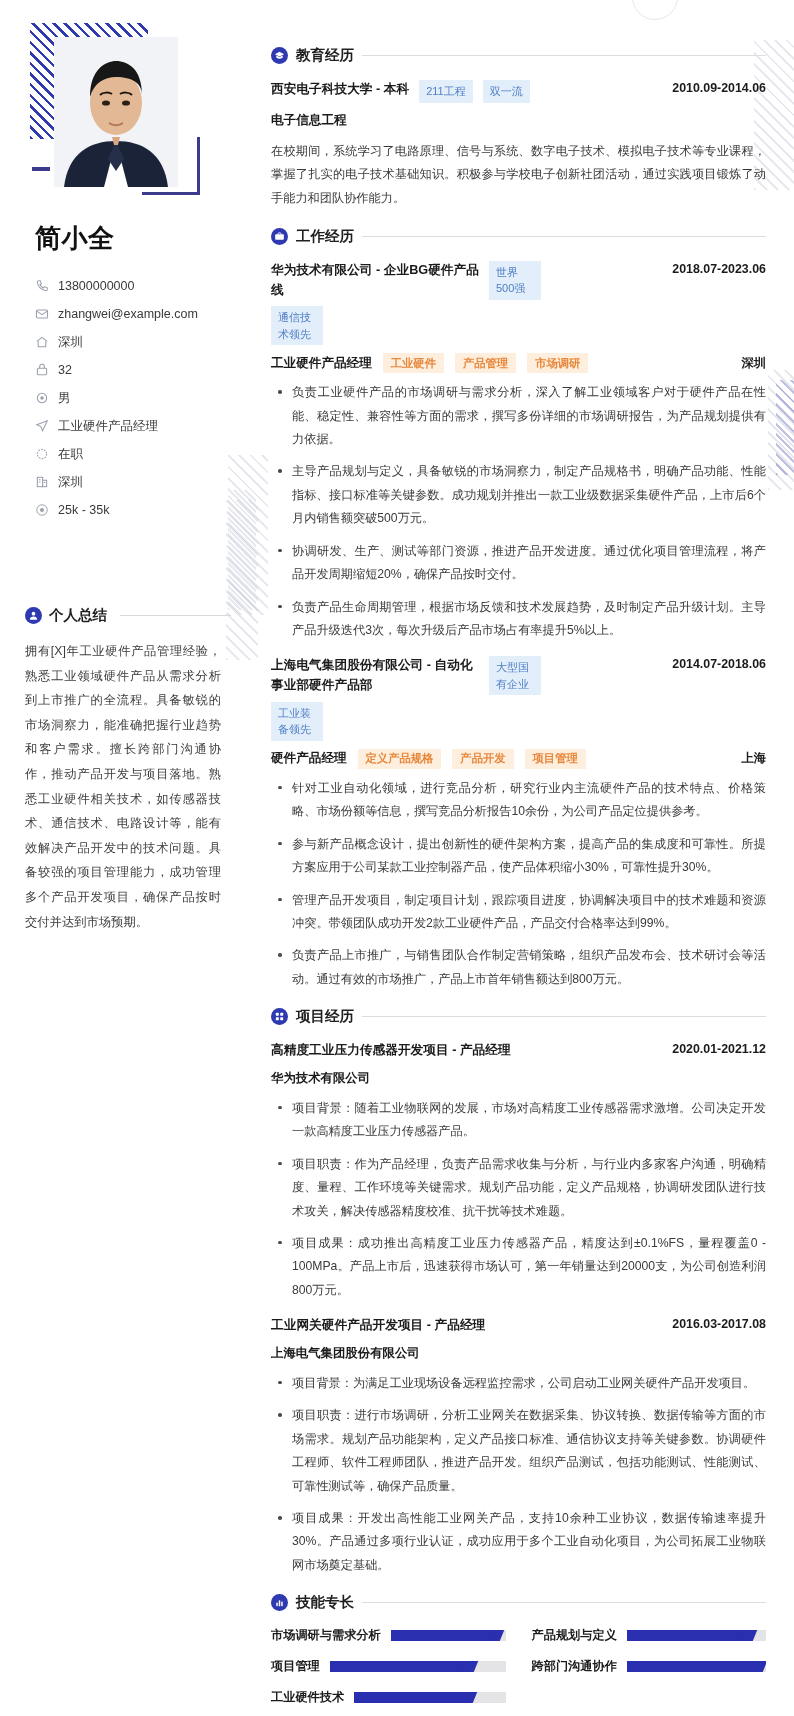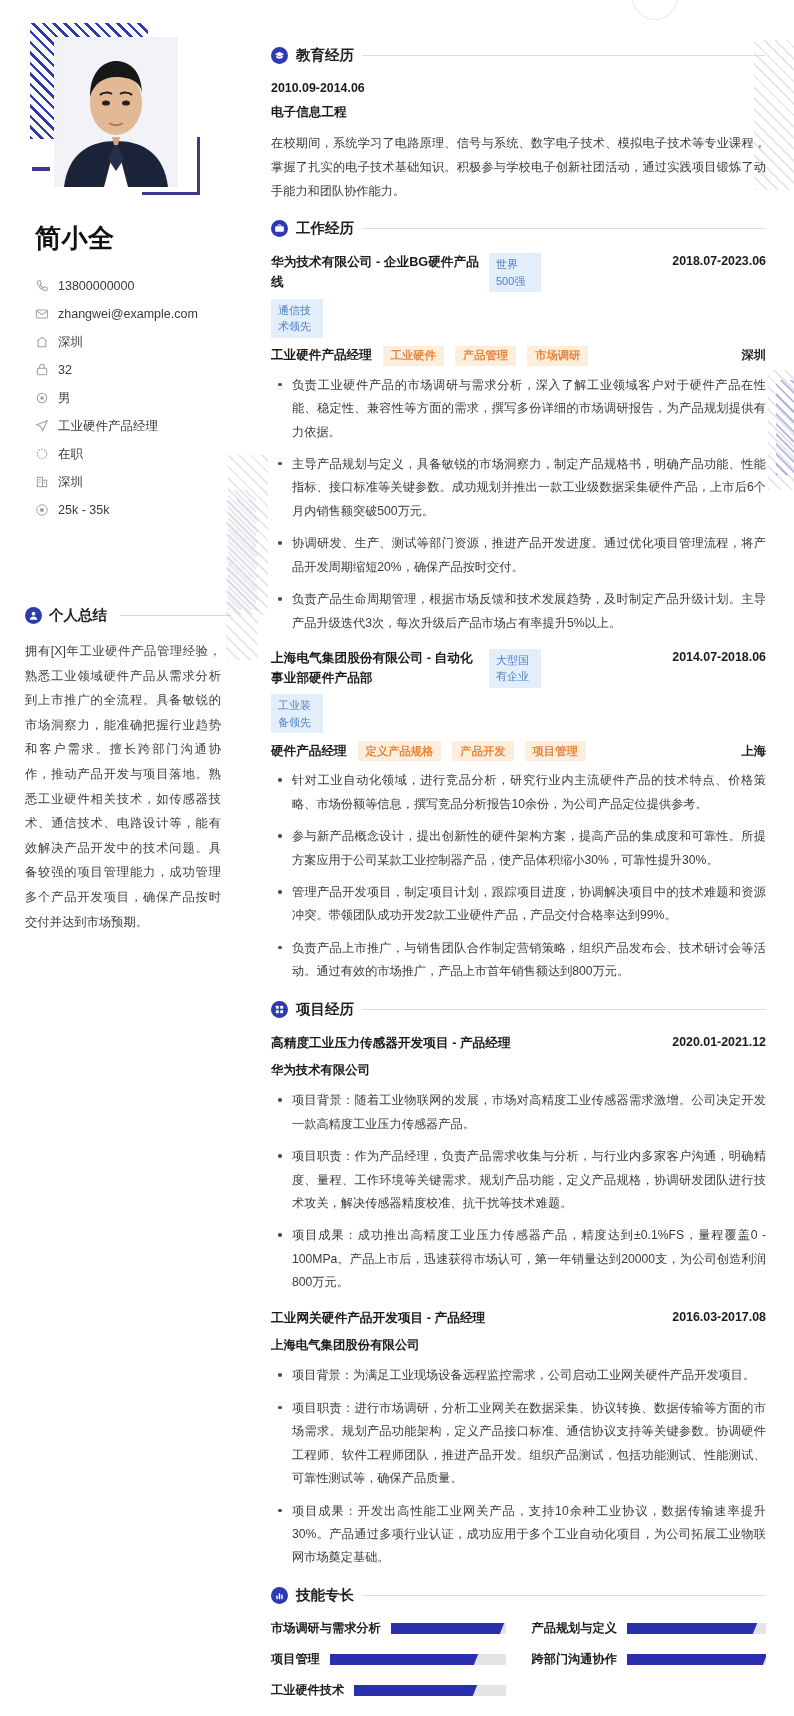--- a/index.html
+++ b/index.html
@@ -311,20 +311,25 @@
               <path d="M12 4L2 9l10 5 10-5-10-5z"></path>
               <path d="M5 12v4c0 1.7 3.1 3 7 3s7-1.3 7-3v-4l-7 3.5L5 12z"></path>
             </svg>
         </span>
         <span class="title">教育经历</span>
         <span class="rule"></span>
       </div>
 
       <div class="entry">
         <div class="entry-top">
+          <div class="entry-left">
+            <span class="org wide">西安电子科技大学 - 本科</span>
+            <span class="tag-blue" style="max-width:none">211工程</span>
+            <span class="tag-blue" style="max-width:none">双一流</span>
+          </div>
           <span class="date">2010.09-2014.06</span>
         </div>
         <div class="major">电子信息工程</div>
         <div class="para">在校期间，系统学习了电路原理、信号与系统、数字电子技术、模拟电子技术等专业课程，掌握了扎实的电子技术基础知识。积极参与学校电子创新社团活动，通过实践项目锻炼了动手能力和团队协作能力。</div>
       </div>
     </section>
 
     <section class="section">
       <div class="section-head">
         <span class="badge-ico">

